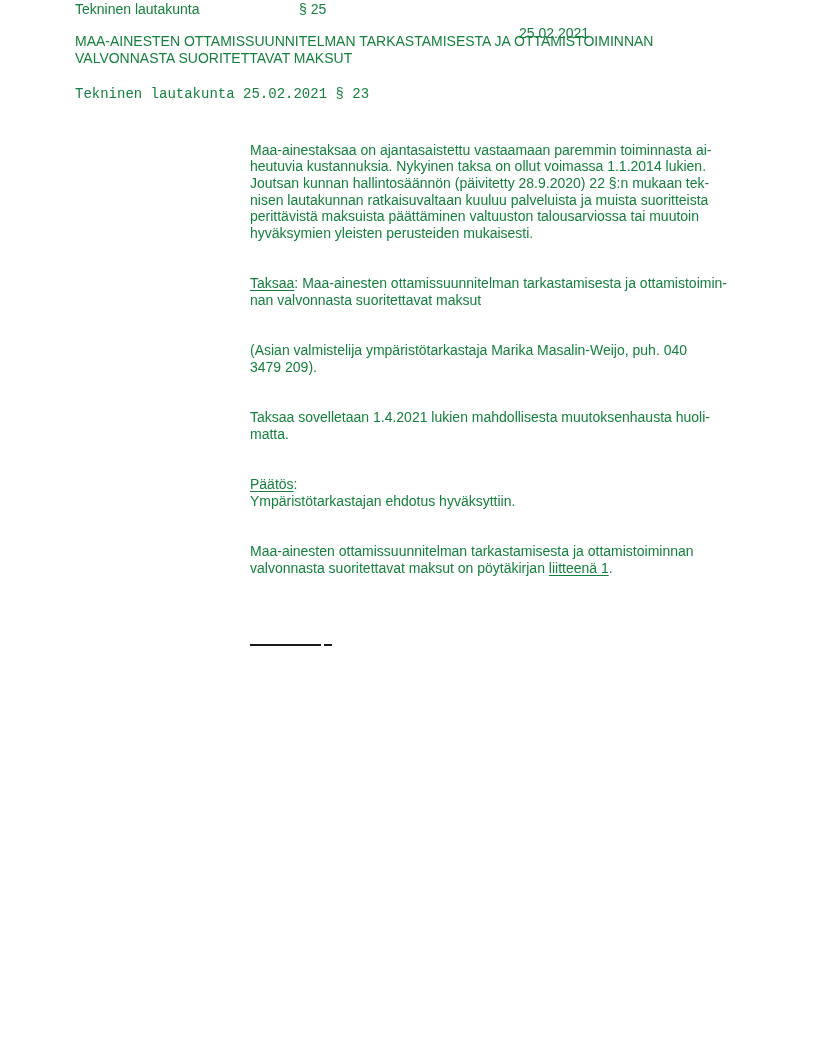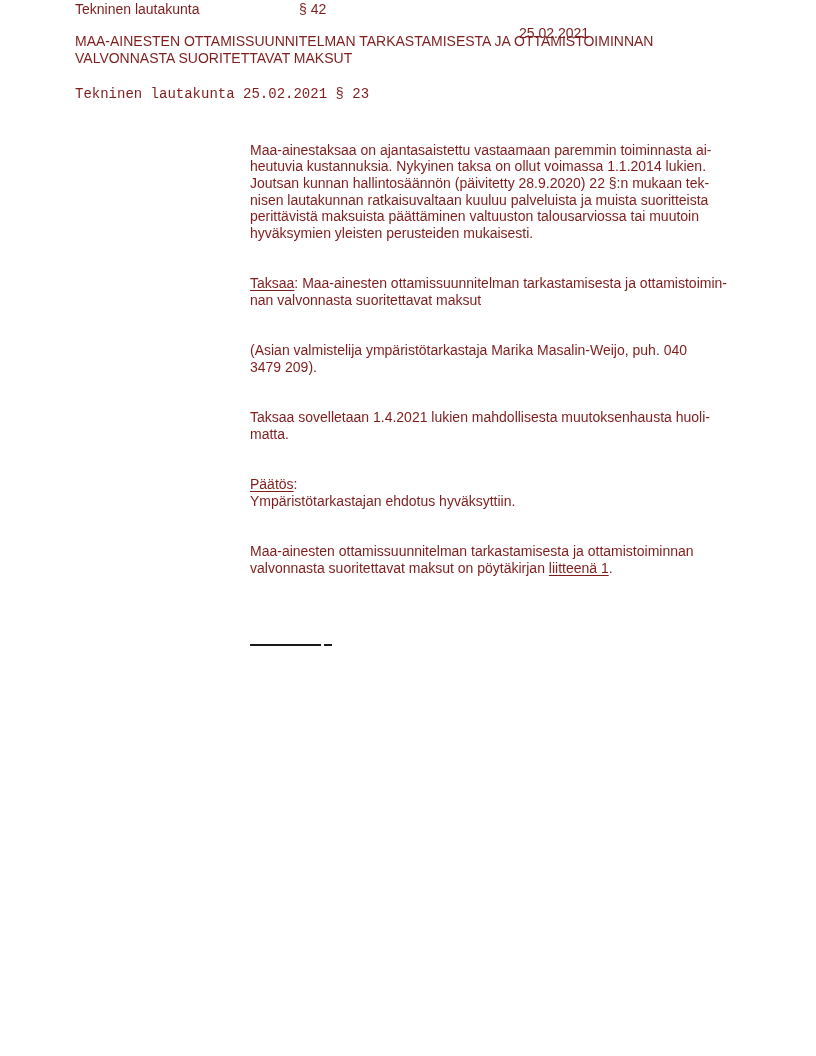--- a/index.html
+++ b/index.html
@@ -1,21 +1,21 @@
 <!DOCTYPE html>
 <html><head>
 <meta charset="utf-8">
 <style>
   html, body { margin: 0; padding: 0; background: #fff; }
   .page {
     position: relative;
     width: 816px;
     height: 1056px;
     background: #ffffff;
-    color: #7f1d1d;
+    color: #15803d;
     font-family: "Liberation Sans", sans-serif;
     font-size: 14px;
     overflow: hidden;
   }
   .hdr span {
     position: absolute;
     top: 1px;
     line-height: 17px;
     white-space: nowrap;
   }
@@ -54,21 +54,21 @@
   .sig-long { width: 71px; }
   .sig-short { width: 8px; }
 </style>
 </head>
 <body>
 
 <div class="page">
 
   <div class="hdr">
     <span class="h-committee">Tekninen lautakunta</span>
-    <span class="h-section">§ 42</span>
+    <span class="h-section">§ 25</span>
     <span class="h-date">25.02.2021</span>
   </div>
 
   <div class="title">MAA-AINESTEN OTTAMISSUUNNITELMAN TARKASTAMISESTA JA OTTAMISTOIMINNAN
 VALVONNASTA SUORITETTAVAT MAKSUT</div>
 
   <div class="subheader">Tekninen lautakunta 25.02.2021 § 23</div>
 
   <div class="bodytext">
     <p>Maa-ainestaksaa on ajantasaistettu vastaamaan paremmin toiminnasta ai-

